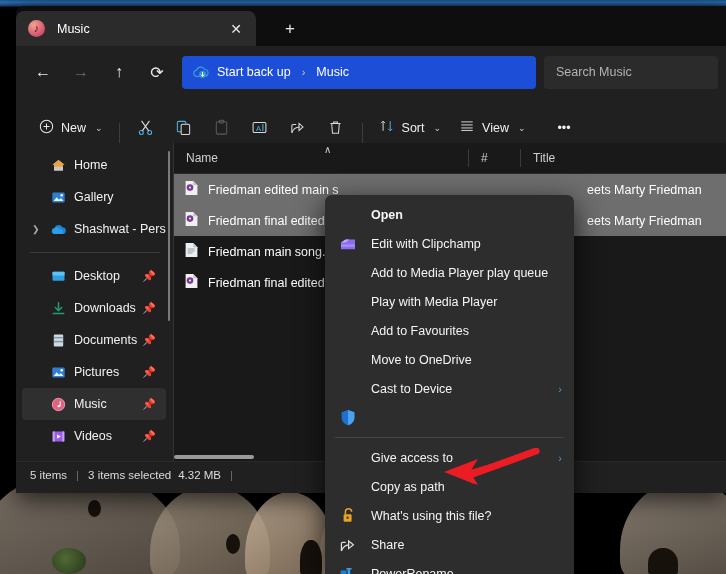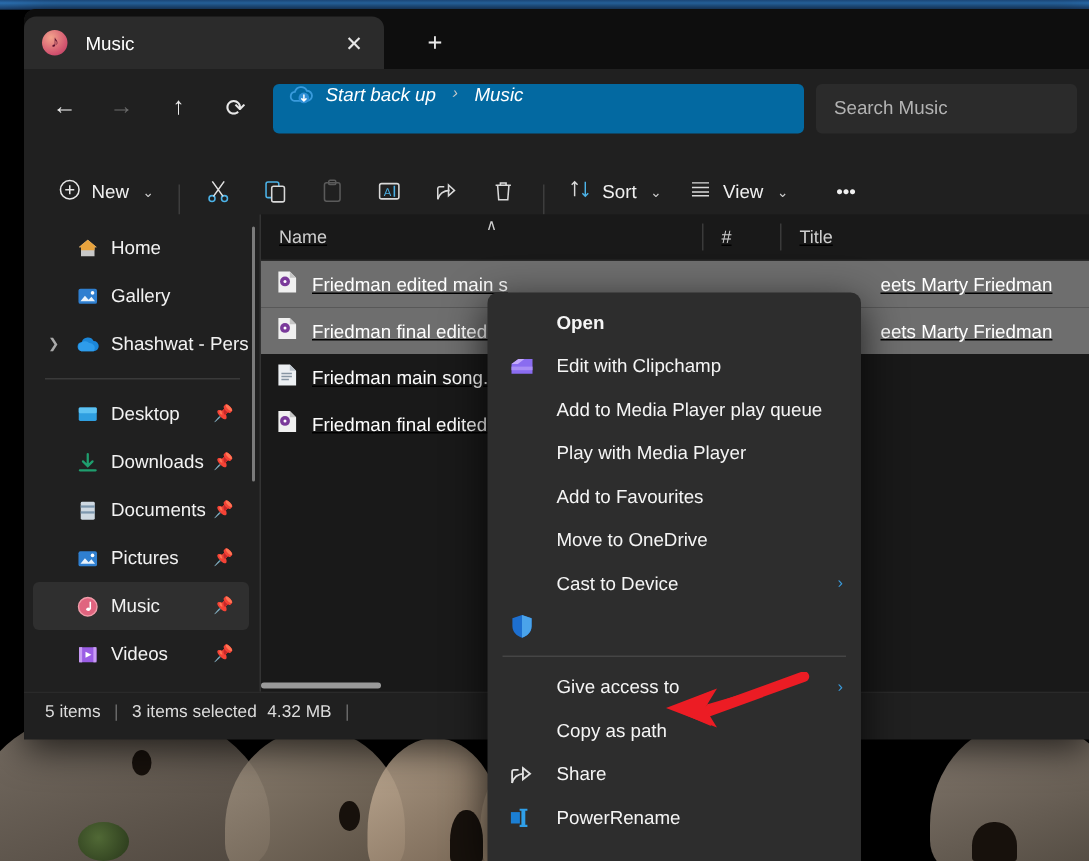--- a/index.html
+++ b/index.html
@@ -74,24 +74,23 @@
     height: 52px; background:#202020;
     display:flex; align-items:center; padding: 0 8px;
     gap: 0px;
   }
   .navbtn {
     width: 38px; height: 34px; display:flex; align-items:center; justify-content:center;
     color:#e9e9e9; font-size:16px; border-radius:4px;
   }
   .navbtn.dim { color:#6a6a6a; }
   .addressbar {
-    flex: 1 1 auto; height: 33px; background: #0369a1; border-radius: 4px;
-    display:flex; align-items:flex-start; padding: 0 10px; margin-left: 6px; margin-right: 8px;
+    flex: 1 1 auto; height: 33px; background: #1d4ed8; border-radius: 4px;
+    display:flex; align-items:center; padding: 0 10px; margin-left: 6px; margin-right: 8px;
     min-width: 0;
-    font-style: italic;
   }
   .crumb { color:#ffffff; font-size:12.5px; white-space:nowrap; }
   .crumb-sep { color:#c9c9c9; font-size:11px; margin: 0 11px; }
   .cloud-ico { flex:0 0 auto; margin-right: 8px; display:flex; }
   .searchbox {
     width: 174px; height: 33px; background:#2b2b2b; border-radius:4px;
     display:flex; align-items:center; padding: 0 12px;
     color:#b3b3b3; font-size:12.5px; white-space:nowrap;
   }
 
@@ -131,21 +130,21 @@
   .sb-pin { position:absolute; right: 10px; top:50%; transform: translateY(-50%);
             font-size: 11px; color:#9a9a9a; }
   .sb-divider { height:1px; background:#3a3a3a; margin: 7px 14px 7px 14px; }
   .sb-scroll {
     position:absolute; right: 4px; top: 8px; width: 2px; height: 170px;
     background:#7b7b7b; border-radius: 1px;
   }
   .sb-split { position:absolute; right:0; top:0; bottom:0; width:1px; background:#333; }
 
   
-  .list { flex:1 1 auto; position:relative; background:#191919; overflow:hidden;text-decoration:underline; }
+  .list { flex:1 1 auto; position:relative; background:#191919; overflow:hidden; }
   .colhead { height: 31px; display:flex; align-items:center; position:relative;
              background:#191919; border-bottom:1px solid #2a2a2a; }
   .col { color:#cfcfcf; font-size:12px; padding-left: 12px; position:relative; height:100%;
          display:flex; align-items:center; }
   .col.name { width: 295px; }
   .col.num  { width: 52px; }
   .col.title{ flex:1 1 auto; }
   .col-div { position:absolute; right:0; top:6px; bottom:6px; width:1px; background:#3a3a3a; }
   .sortmark { position:absolute; left:150px; top:1px; color:#cfcfcf; font-size:10px; }
 
@@ -573,20 +572,30 @@
 
     <div class="mi">
       <span>Give access to</span>
       <span class="mi-sub">›</span>
     </div>
 
     <div class="mi">
       <span>Copy as path</span>
     </div>
 
+    <div class="mi">
+      <span class="mi-ico">
+        <svg width="15" height="17" viewBox="0 0 15 17">
+            <path d="M4.4 7.4V4.8a3.1 3.1 0 0 1 6.2 0" fill="none" stroke="#e8a22a" stroke-width="1.5"></path>
+            <rect x="2.6" y="7.2" width="8" height="7.6" rx="1.2" fill="#e8a22a"></rect>
+            <circle cx="6.6" cy="10.8" r="1.2" fill="#5a3c08"></circle>
+          </svg>
+      </span>
+      <span>What's using this file?</span>
+    </div>
 
     <div class="mi">
       <span class="mi-ico">
         <svg width="18" height="16" viewBox="0 0 18 16">
             <path d="M2.4 14V6.6a1.3 1.3 0 0 1 1.3-1.3h3" fill="none" stroke="#e0e0e0" stroke-width="1.2"></path>
             <path d="M2.4 14c1.4-5 5-6 7.8-6.2" fill="none" stroke="#e0e0e0" stroke-width="1.2"></path>
             <path d="M9.6 4 14.4 7.8 9.6 11.6z" fill="none" stroke="#e0e0e0" stroke-width="1.2"></path>
           </svg>
       </span>
       <span>Share</span>

